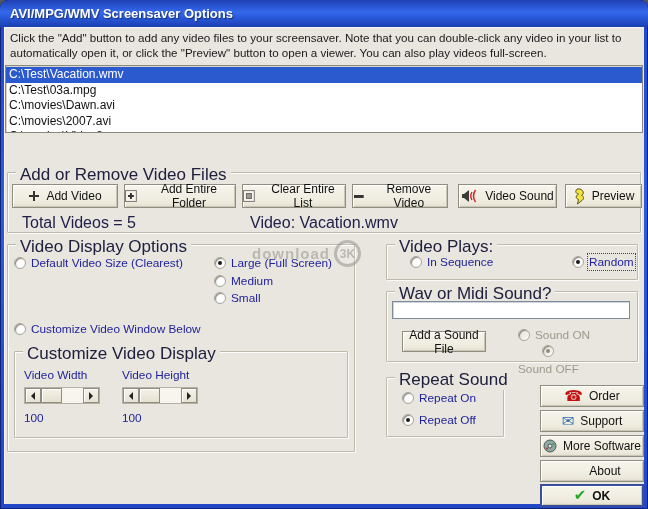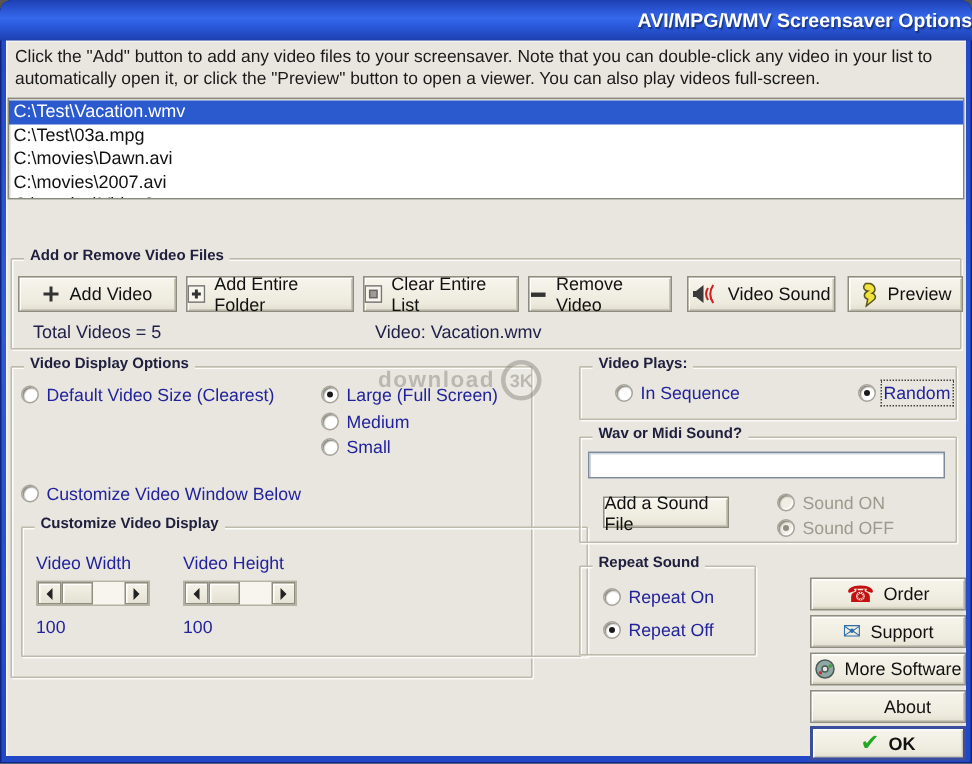--- a/index.html
+++ b/index.html
@@ -10,21 +10,21 @@
     position:relative; width:648px; height:509px; margin:0 auto;
     background:linear-gradient(180deg,#2247C6,#2E5BD8 40%,#2247C6);
     border-radius:8px 8px 0 0; overflow:hidden;
     box-shadow:0 0 0 1px #10247E inset;
   }
   .titlebar {
     position:absolute; left:0; top:0; width:648px; height:27px;
     background:linear-gradient(180deg,#1E3FB4 0%,#3568EC 45%,#2C5CE0 60%,#1C3FB0 100%);
     border-radius:8px 8px 0 0;
     color:#fff; font-weight:bold; font-size:13px; line-height:27px;
-    padding-left:10px; text-shadow:1px 1px 1px rgba(0,0,0,.45);text-align:right;
+    padding-left:10px; text-shadow:1px 1px 1px rgba(0,0,0,.45);
   }
   .client {
     position:absolute; left:4px; top:27px; width:640px; height:477px;
     background:#E8E6DF; box-shadow:inset 1px 1px 0 #F7F5EF;
   }
   .abs { position:absolute; }
 
   .instructions { left:10px; top:31px; width:632px; font-size:11.6px; color:#1A1A1A; line-height:14.5px; }
 
   .listbox {
@@ -34,30 +34,30 @@
   }
   .list-item { height:15.5px; font-size:12px; color:#111; padding-left:3px; line-height:15.5px; white-space:pre; }
   .list-item.selected { background:#2B5ACF; color:#fff; }
 
   .groupbox {
     border:1px solid #BDBAAB; border-radius:1px;
     box-shadow:inset 1px 1px 0 rgba(255,255,255,.9), 1px 1px 0 rgba(255,255,255,.8);
   }
   .grouptitle {
     position:absolute; top:-8px; left:8px; background:#E8E6DF; padding:0 4px;
-    font-size:10px; font-weight:bold; color:#20203E; white-space:nowrap;
+    font-size:17px; font-weight:normal; color:#20203E; white-space:nowrap;
   }
 
   .btn {
     position:absolute; height:24px;
     background:linear-gradient(180deg,#F7F5EC,#EDEADD 80%,#E2DFD0);
     border:1px solid #8F8D80;
     box-shadow:inset 1px 1px 0 #FFFFFF, inset -1px -1px 0 #C9C6B6;
     display:flex; align-items:center; justify-content:center; gap:6px;
-    font-size:12px; color:#111; cursor:default;
+    font-size:12px; color:#111; cursor:default;text-align:center;
   }
   .side-btn { left:540px; width:104px; height:22px; }
   .ok-btn { border:2px solid #3A4E9C; height:23px; font-weight:bold; }
   .small-btn { height:21px; }
 
   .radio-row { position:absolute; display:flex; align-items:center; gap:5px; }
   .radio {
     width:12px; height:12px; border-radius:50%; background:#fff; flex:0 0 12px;
     border:1px solid #A5A399;
     box-shadow:inset 1px 1px 1px #8A887C, inset -1px -1px 1px #FFFFFF;
@@ -67,21 +67,21 @@
     content:""; position:absolute; left:3px; top:3px; width:4px; height:4px;
     border-radius:50%; background:#1A1A1A;
   }
   .radio.disabled { background:#EFEDE4; }
   .radio.disabled.checked::after { background:#8F8D82; }
   .rlabel { font-size:11.8px; color:#22229B; white-space:nowrap; }
   .rlabel.dim { color:#9D9A8D; }
   .rlabel.focused { outline:1px dotted #444; outline-offset:1px; }
 
   .navy-label { font-size:11.8px; color:#22229B; white-space:nowrap;text-align:center; }
-  .dark-label { font-size:12px; color:#20204A; white-space:nowrap; }
+  .dark-label { font-size:16px; color:#20204A; white-space:nowrap; }
 
   .hscroll { position:absolute; width:76px; height:17px; background:#F7F5ED; border:1px solid #B5B2A4; }
   .sbtn {
     position:absolute; top:0; width:16px; height:15px;
     background:linear-gradient(180deg,#F4F2E8,#E6E3D5); border:1px solid #8F8D80;
     box-shadow:inset 1px 1px 0 #fff; display:flex; align-items:center; justify-content:center;
   }
   .sbtn.left { left:0; } .sbtn.right { right:0; }
   .tri-l { width:0; height:0; border:4px solid transparent; border-right-color:#222; margin-left:-4px; }
   .tri-r { width:0; height:0; border:4px solid transparent; border-left-color:#222; margin-right:-4px; }
@@ -195,21 +195,21 @@
   </div>
   <div class="radio-row" style="left:214px;top:291px;">
     <span class="radio"></span>
     <span class="rlabel">Small</span>
   </div>
   <div class="radio-row" style="left:14px;top:322px;">
     <span class="radio"></span>
     <span class="rlabel">Customize Video Window Below</span>
   </div>
 
-  <div class="abs groupbox" style="left:14px;top:351px;width:378px;height:87px;">
+  <div class="abs groupbox" style="left:14px;top:351px;width:334px;height:87px;">
     <span class="grouptitle">Customize Video Display</span>
   </div>
   <div class="abs navy-label" style="left:24px;top:368px;">Video Width</div>
   <div class="abs navy-label" style="left:122px;top:368px;">Video Height</div>
 
   <div class="hscroll" style="left:24px;top:387px;">
     <span class="sbtn left">
         <span class="tri-l"></span>
       </span>
     <span class="sthumb"></span>
@@ -250,21 +250,21 @@
     <span class="grouptitle">Wav or Midi Sound?</span>
   </div>
   <input class="textinput" style="left: 392px; top: 301px;" value="">
   <div class="btn small-btn" style="left:402px;top:331px;width:84px;">
     <span>Add a Sound File</span>
   </div>
   <div class="radio-row" style="left:518px;top:328px;">
     <span class="radio disabled"></span>
     <span class="rlabel dim">Sound ON</span>
   </div>
-  <div class="radio-row" style="left:518px;top:345px;">
+  <div class="radio-row" style="left:518px;top:345px;flex-direction:column;">
     <span class="radio disabled checked"></span>
     <span class="rlabel dim">Sound OFF</span>
   </div>
 
   <div class="abs groupbox" style="left:386px;top:377px;width:118px;height:60px;">
     <span class="grouptitle">Repeat Sound</span>
   </div>
   <div class="radio-row" style="left:402px;top:391px;">
     <span class="radio"></span>
     <span class="rlabel">Repeat On</span>

